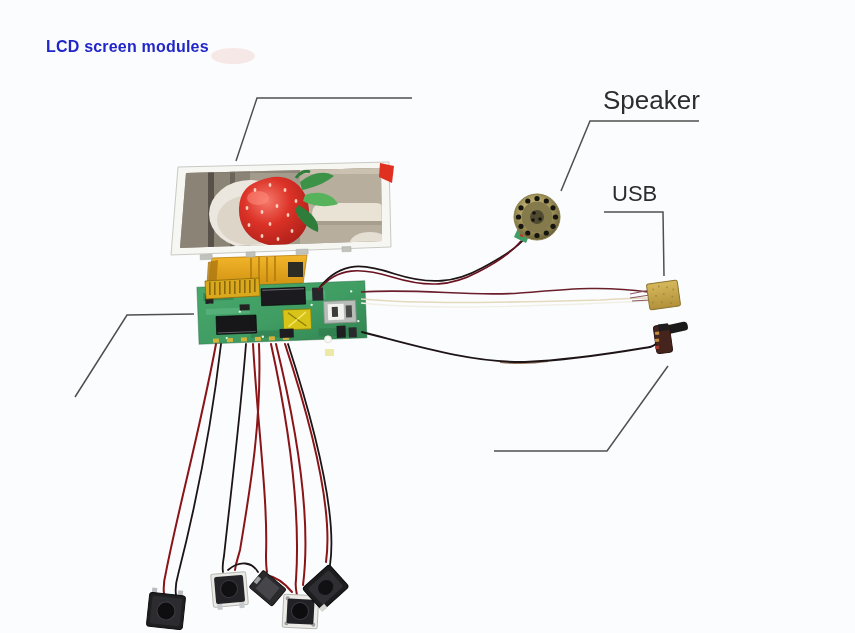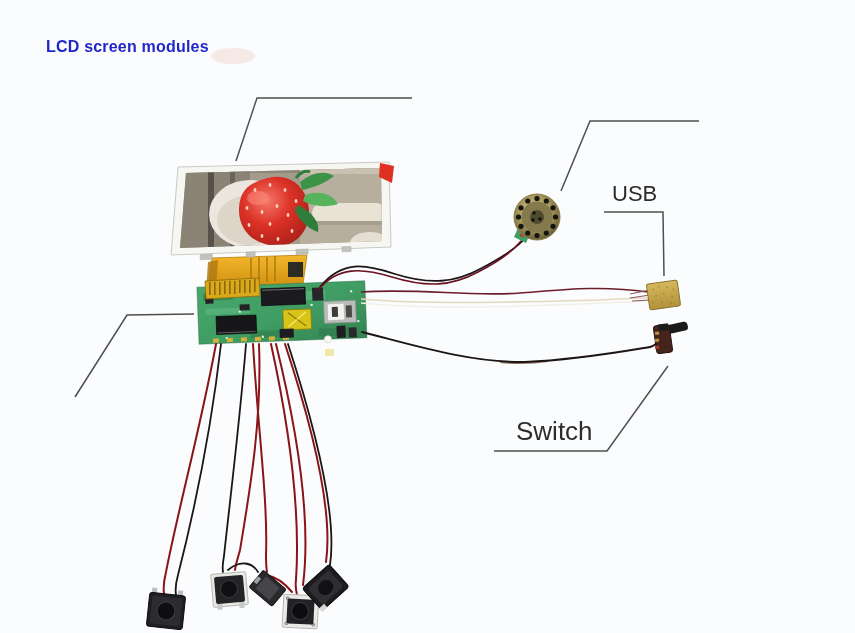--- a/index.html
+++ b/index.html
@@ -315,15 +315,15 @@
     </g>
 
     <path class="leader" d="M412,98 L257,98 L236,161"></path>
     <path class="leader" d="M699,121 L590,121 L561,191"></path>
     <path class="leader" d="M604,212 L663,212 L664,276"></path>
     <path class="leader" d="M494,451 L607,451 L668,366"></path>
     <path class="leader" d="M75,397 L127,315 L194,314"></path>
   </svg>
 
   <div class="title">LCD screen modules</div>
+  <div class="callout-label" id="lbl-speaker">Speaker</div>
   <div class="callout-label" id="lbl-usb">USB</div>
-  <div class="callout-label" id="lbl-switch">Switch</div>
 </div>
 
 </body></html>

